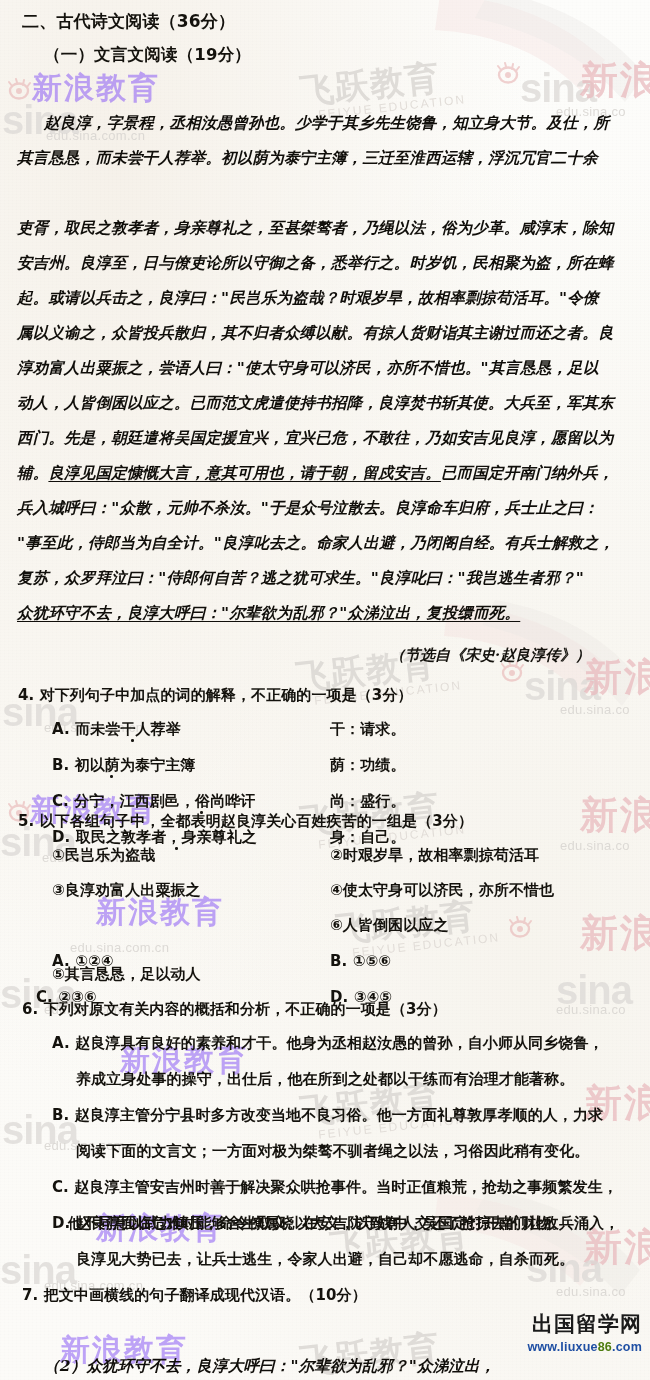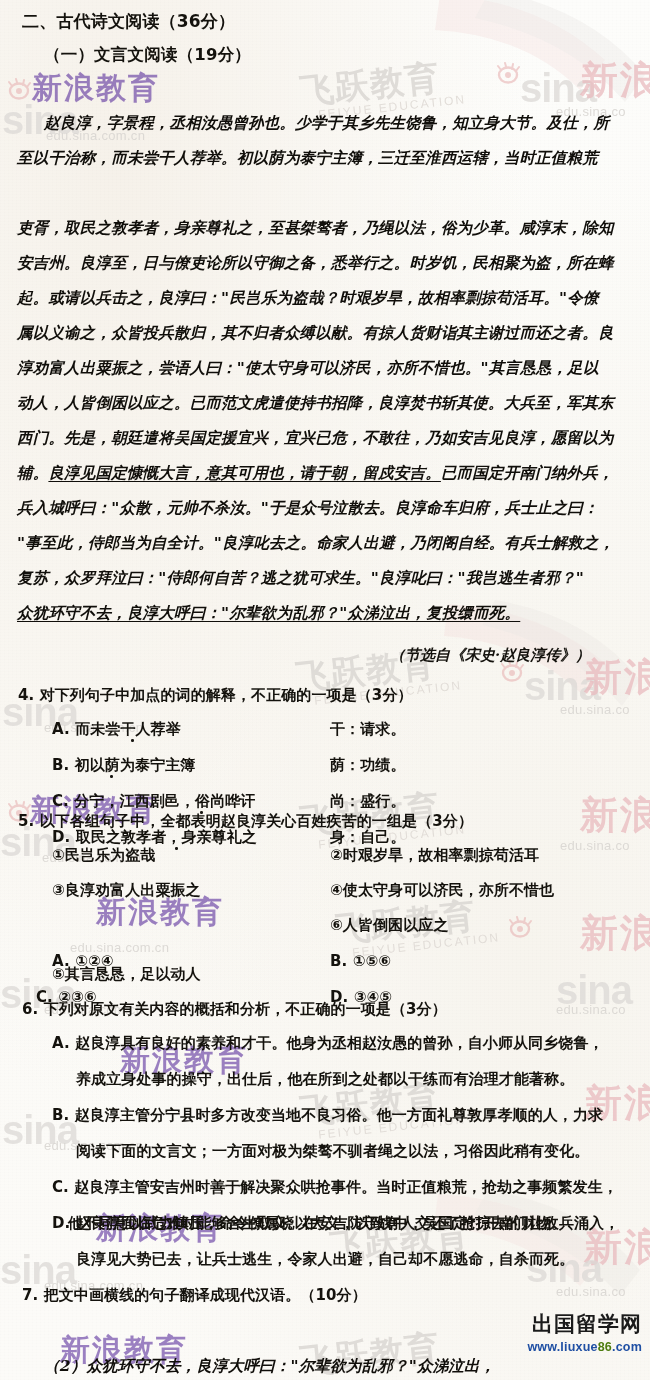--- a/index.html
+++ b/index.html
@@ -87,21 +87,21 @@
     font-family: "Liberation Sans", sans-serif;
     color: #ded9d4;
     font-size: 12px;
     font-weight: 400;
     letter-spacing: 2px;
     opacity: .85;
     transform: rotate(-6deg);
   }
   .wm-edu-cn {
     font-family: "DejaVu Sans", sans-serif;
-    color: #4c1d95;
+    color: #8b5cf6;
     font-size: 30px;
     letter-spacing: 2px;
     opacity: .55;
   }
   .wm-swoosh {
     position: absolute;
     opacity: .5;
   }
 
   
@@ -283,21 +283,21 @@
   <div class="wm wm-edu-cn" style="left:60px; top:1330px;">新浪教育</div>
   <div class="wm wm-feiyue-cn" style="left:300px; top:1332px;">飞跃教育</div>
 </div>
 
 <div id="content">
 
   <div class="line printed" style="left:22px; top:10px; font-size:17px;">二、古代诗文阅读（36分）</div>
   <div class="line printed" style="left:44px; top:44px; font-size:16.5px;">（一）文言文阅读（19分）</div>
 
   <div class="line brush" style="left:44px; top:113px;">赵良淳，字景程，丞相汝愚曾孙也。少学于其乡先生饶鲁，知立身大节。及仕，所</div>
-  <div class="line brush" style="left:17px; top:148px;">至以干治称，而未尝干人荐举。初以荫为泰宁主簿，三迁至淮西运辖，当时正值粮荒</div>
+  <div class="line brush" style="left:17px; top:148px;">其言恳恳，而未尝干人荐举。初以荫为泰宁主簿，三迁至淮西运辖，浮沉冗官二十余</div>
   <div class="line brush" style="left:17px; top:218px;">吏胥，取民之敦孝者，身亲尊礼之，至甚桀骜者，乃绳以法，俗为少革。咸淳末，除知</div>
   <div class="line brush" style="left:17px; top:253px;">安吉州。良淳至，日与僚吏论所以守御之备，悉举行之。时岁饥，民相聚为盗，所在蜂</div>
   <div class="line brush" style="left:17px; top:288px;">起。或请以兵击之，良淳曰："民岂乐为盗哉？时艰岁旱，故相率剽掠苟活耳。"令僚</div>
   <div class="line brush" style="left:17px; top:323px;">属以义谕之，众皆投兵散归，其不归者众缚以献。有掠人货财诣其主谢过而还之者。良</div>
   <div class="line brush" style="left:17px; top:358px;">淳劝富人出粟振之，尝语人曰："使太守身可以济民，亦所不惜也。"其言恳恳，足以</div>
   <div class="line brush" style="left:17px; top:393px;">动人，人皆倒囷以应之。已而范文虎遣使持书招降，良淳焚书斩其使。大兵至，军其东</div>
   <div class="line brush" style="left:17px; top:463px;">
     <span>辅。</span><span class="u-line">良淳见国定慷慨大言，意其可用也，请于朝，留戍安吉。</span><span>已而国定开南门纳外兵，</span>
   </div>
 

